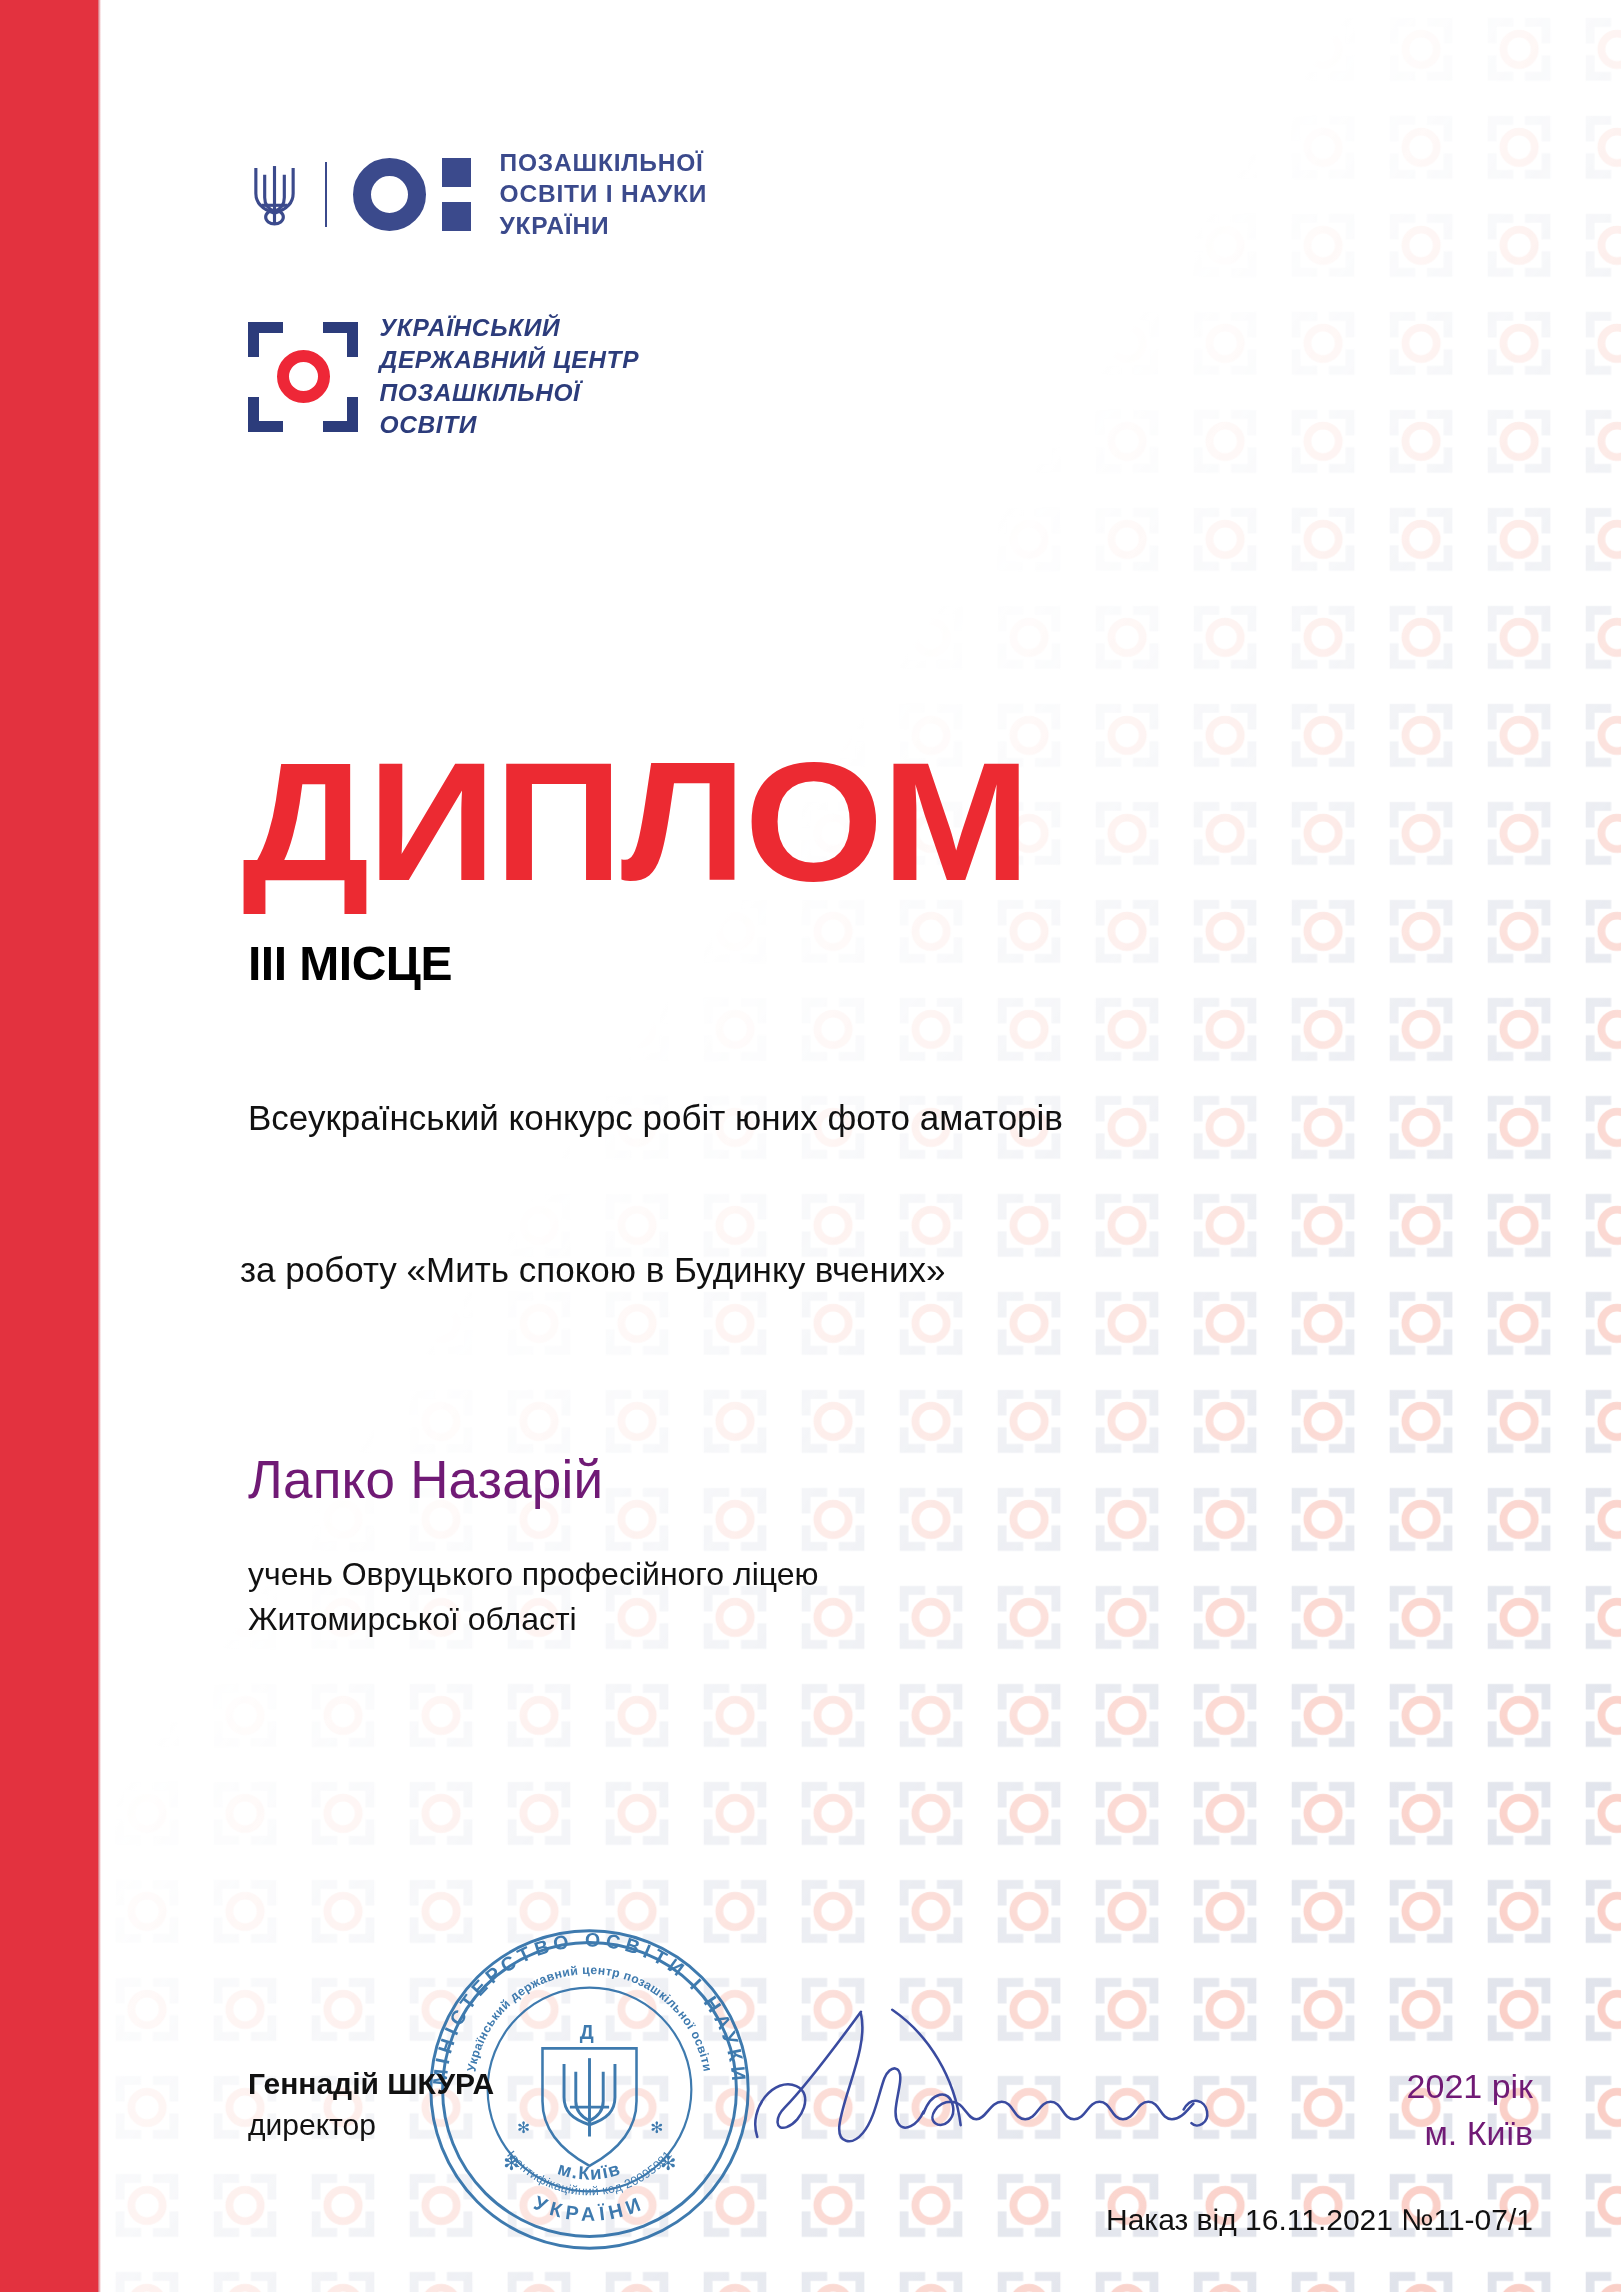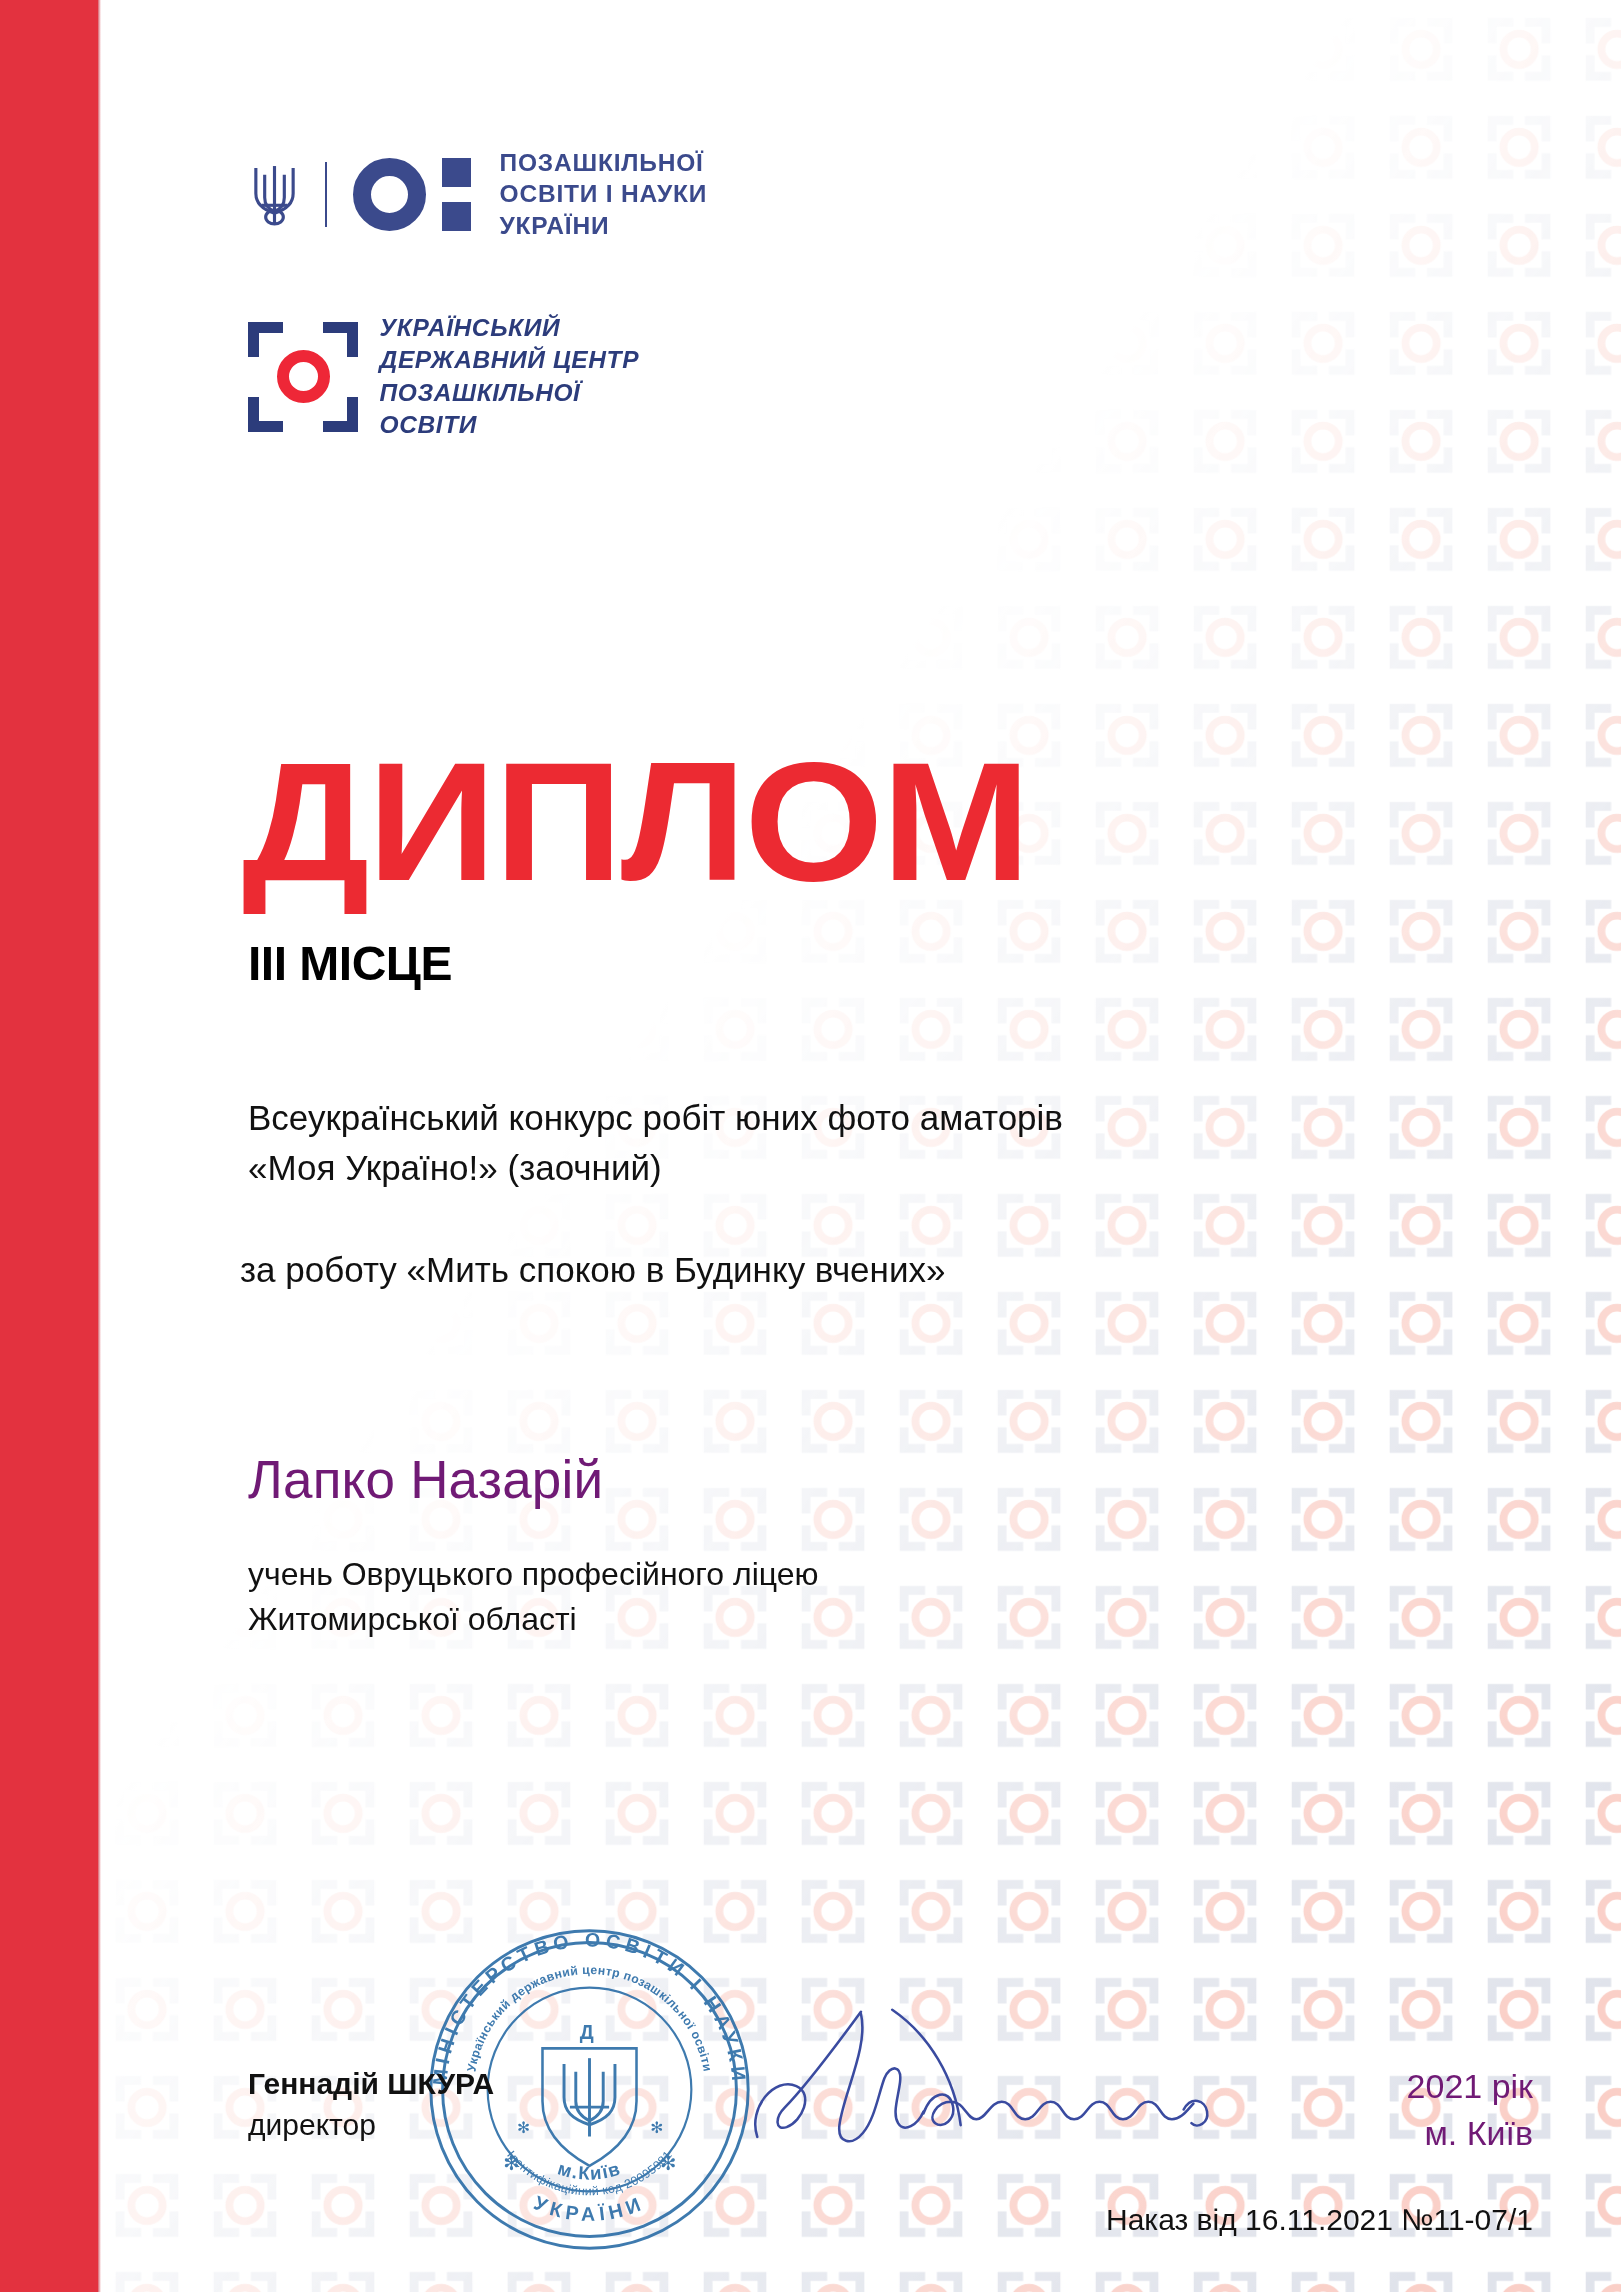--- a/index.html
+++ b/index.html
@@ -247,21 +247,20 @@
       <div>ОСВІТИ</div>
     </span>
   </div>
 
   <div class="title">ДИПЛОМ</div>
 
   <div class="place">III МІСЦЕ</div>
 
   <div class="competition">
     <div>Всеукраїнський конкурс робіт юних фото аматорів</div>
-    <div>«Моя Україно!» (заочний)</div>
   </div>
   <div class="work">за роботу «Мить спокою в Будинку вчених»</div>
 
   <div class="recipient-name">Лапко Назарій</div>
   <div class="recipient-desc">
     <div>учень Овруцького професійного ліцею</div>
     <div>Житомирської області</div>
   </div>
 
   <svg class="stamp" viewBox="0 0 340 340" xmlns="http://www.w3.org/2000/svg">

